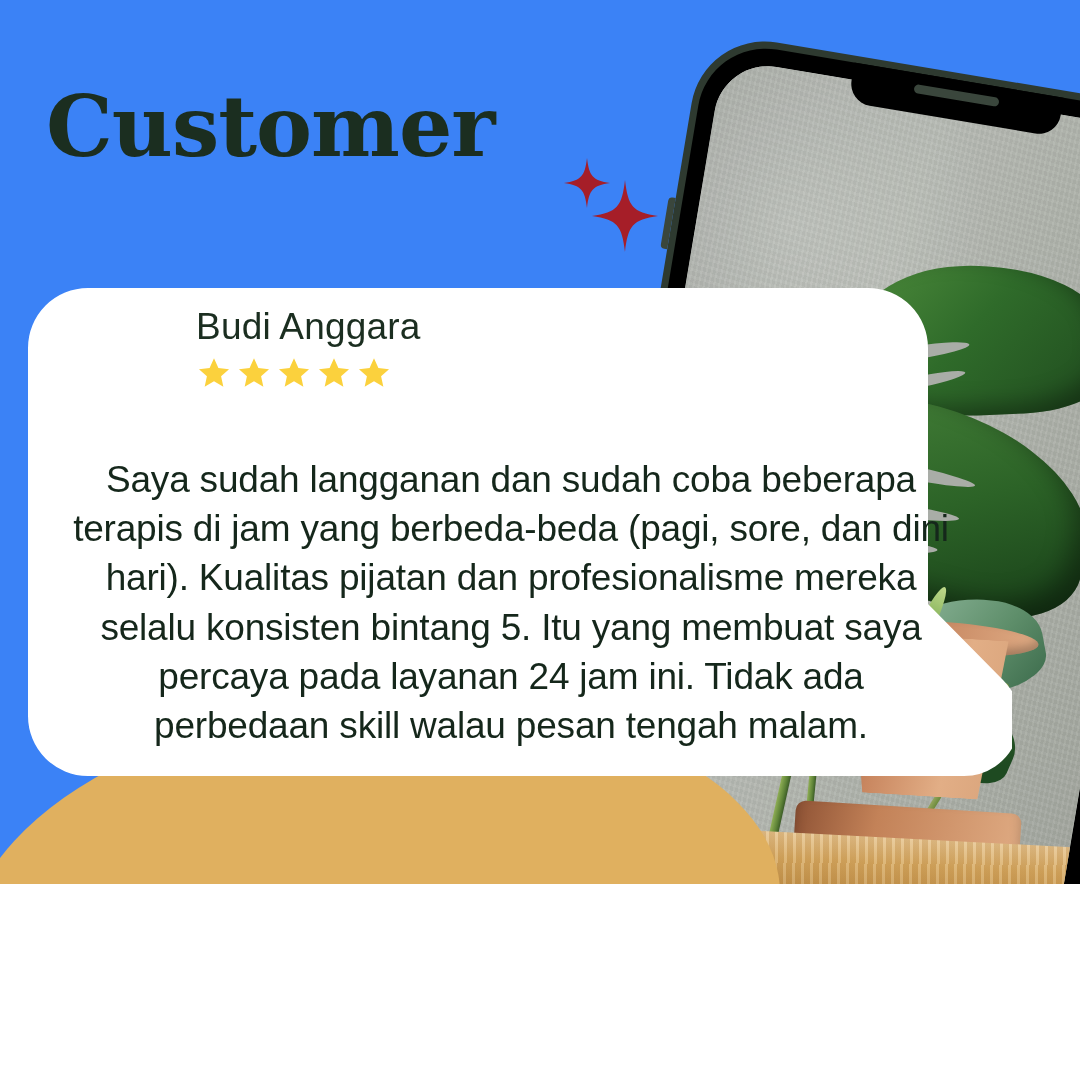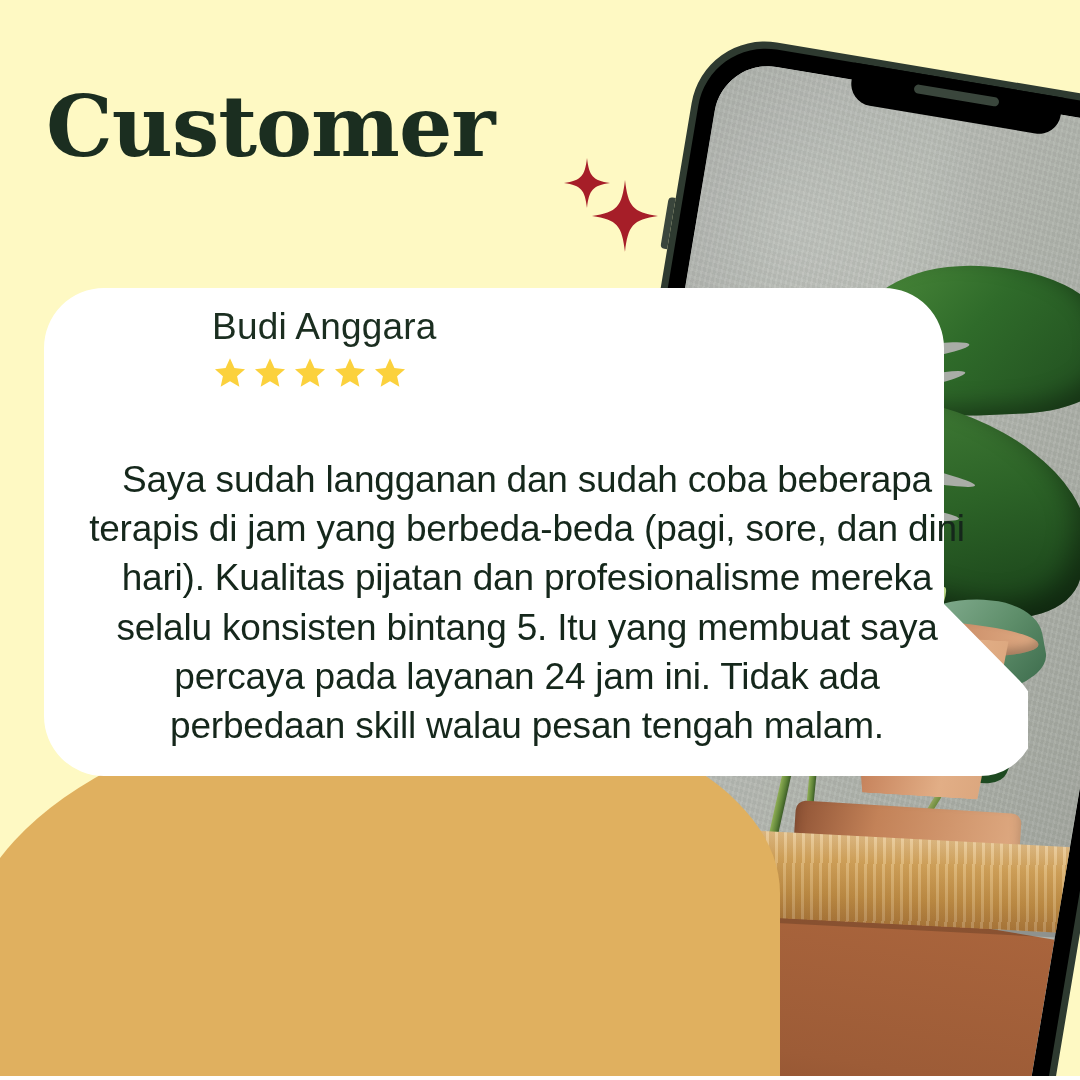--- a/index.html
+++ b/index.html
@@ -3,23 +3,23 @@
 <meta charset="utf-8">
 <style>
   html, body {
     margin: 0;
     padding: 0;
     background: #ffffff;
   }
   #canvas {
     position: relative;
     width: 1080px;
-    height: 1076px;
+    height: 884px;
     overflow: hidden;
-    background: #fef9c3;
+    background: #3b82f6;
     font-family: "Liberation Sans", sans-serif;
   }
 
   
   .photo-layer {
     position: absolute;
     inset: 0;
     overflow: hidden;
   }
   .phone {
@@ -255,21 +255,21 @@
     left: 556px;
     top: 150px;
     width: 110px;
     height: 110px;
     z-index: 7;
   }
 
   
   .bubble {
     position: absolute;
-    left: 44px;
+    left: 28px;
     top: 288px;
     width: 984px;
     height: 500px;
     z-index: 8;
   }
   .bubble-svg { display: block; width: 100%; height: 100%; }
   .bubble-content {
     position: absolute;
     inset: 0;
     padding: 0;

